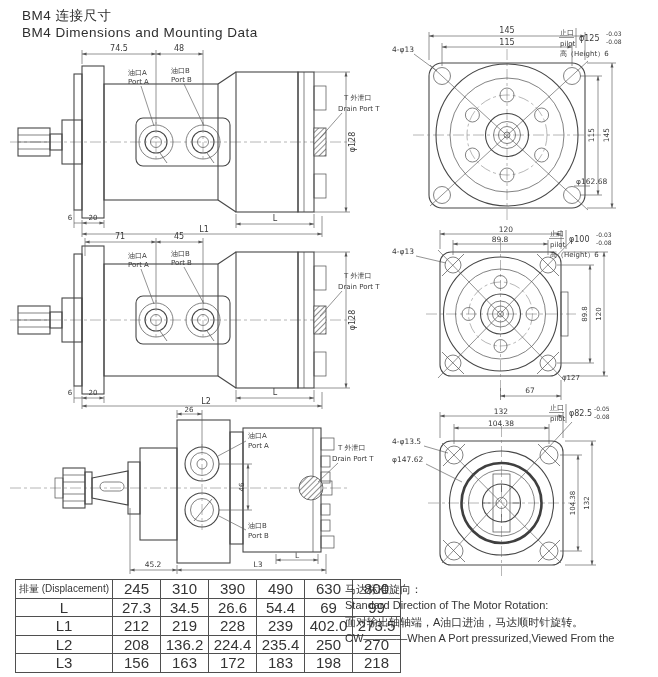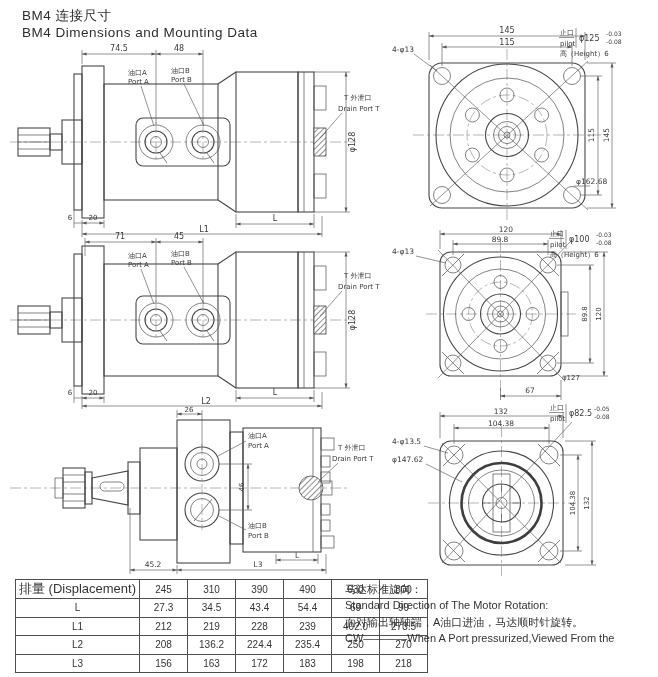--- a/index.html
+++ b/index.html
@@ -11,23 +11,23 @@
   svg text{fill:#3a3a3a;font-family:"DejaVu Sans","Liberation Sans",sans-serif;font-size:8px;}
   svg text.t7{font-size:7px;} svg text.t6{font-size:6px;} svg text.t75{font-size:7.5px;}
   .ol{fill:none;stroke:#474747;stroke-width:1.1;}
   .ol2{fill:none;stroke:#4d4d4d;stroke-width:0.7;}
   .olh{fill:none;stroke:#3f3f3f;stroke-width:2.6;}
   .dl{fill:none;stroke:#5a5a5a;stroke-width:0.65;}
   .dim{fill:none;stroke:#5a5a5a;stroke-width:0.65;marker-start:url(#ma);marker-end:url(#ma);}
   .cl{fill:none;stroke:#7a7a7a;stroke-width:0.55;stroke-dasharray:11 3 3 3;}
   .hatch{fill:url(#ht);stroke:#474747;stroke-width:0.8;}
   .spec-table{position:absolute;left:15px;top:579px;border-collapse:collapse;}
-  .spec-table td{border:1px solid #4f4f4f;text-align:center;font-size:10px;color:#343434;
+  .spec-table td{border:1px solid #4f4f4f;text-align:center;font-size:15px;color:#343434;
                  height:17.5px;padding:0 3px;min-width:41px;}
-  .spec-table td.head{min-width:64px;font-size:13px;white-space:nowrap;}
+  .spec-table td.head{min-width:64px;font-size:10px;white-space:nowrap;}
   .note{position:absolute;left:345px;top:581px;width:312px;font-size:11px;line-height:1.48;color:#333;}
 </style>
 </head>
 <body>
 
 <div class="page">
 
   <svg width="0" height="0" style="position:absolute">
     <defs>
       <marker id="ma" viewBox="0 0 10 10" refX="10" refY="5" markerWidth="7" markerHeight="7" orient="auto-start-reverse">
@@ -444,21 +444,21 @@
       <td>310</td>
       <td>390</td>
       <td>490</td>
       <td>630</td>
       <td>800</td>
     </tr>
     <tr>
       <td>L</td>
       <td>27.3</td>
       <td>34.5</td>
-      <td>43.4</td>
+      <td>26.6</td>
       <td>54.4</td>
       <td>69</td>
       <td>99</td>
     </tr>
     <tr>
       <td>L1</td>
       <td>212</td>
       <td>219</td>
       <td>228</td>
       <td>239</td>

